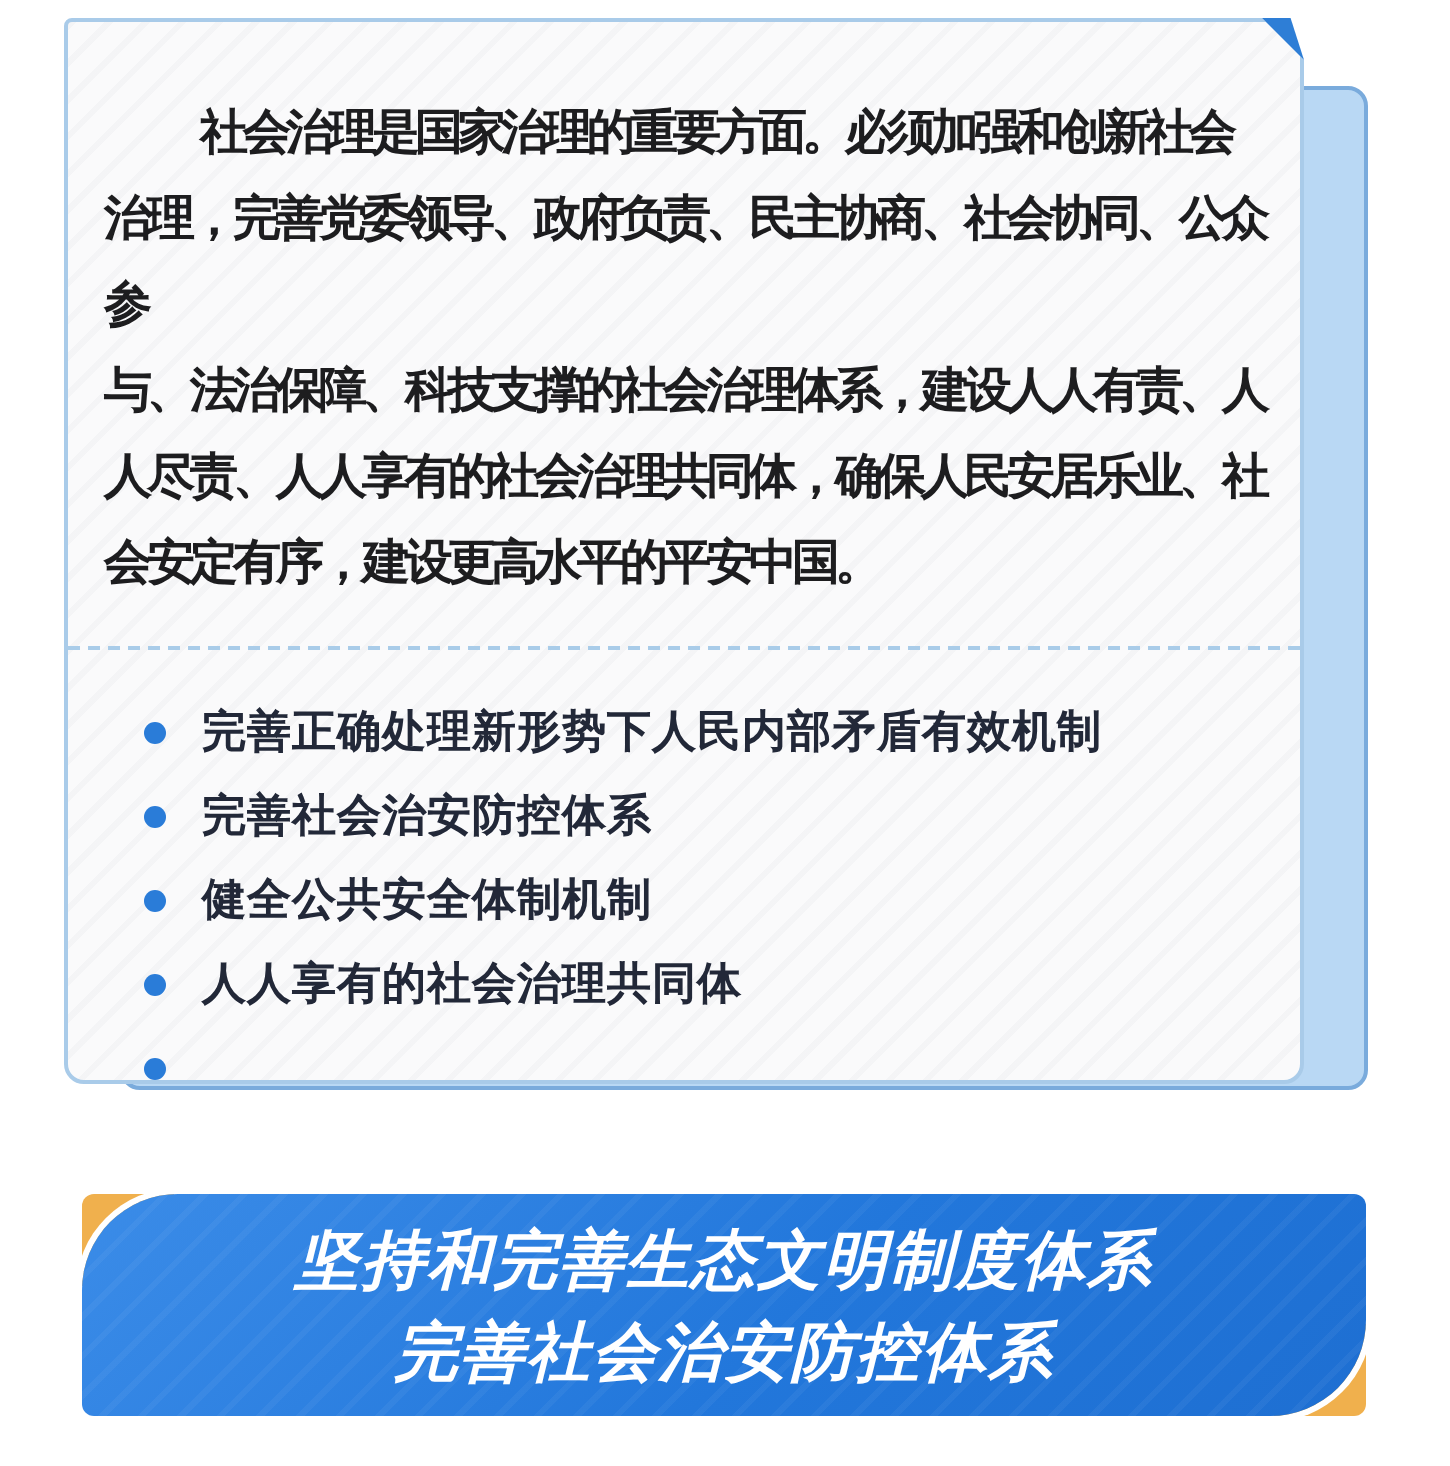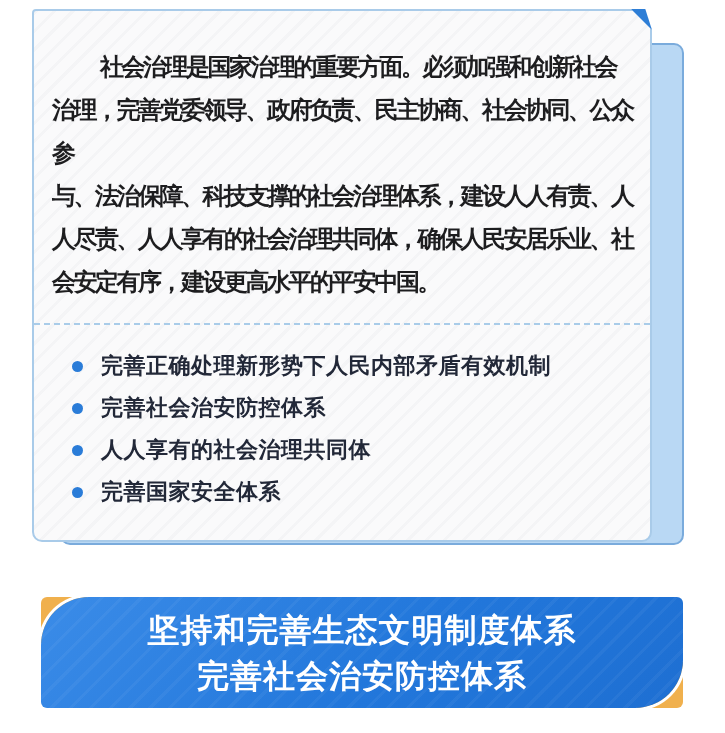--- a/index.html
+++ b/index.html
@@ -48,20 +48,21 @@
   .banner-blue{
     position:absolute;inset:0;border-radius:48px 6px 48px 6px;
     background:
       repeating-linear-gradient(135deg,rgba(255,255,255,0.045) 0 3px,rgba(0,0,0,0) 3px 14px),
       linear-gradient(135deg,#3b8ce8 0%,#2277db 55%,#1e6fd2 100%);
     box-shadow:0 0 0 3px #ffffff;
     display:flex;flex-direction:column;justify-content:center;align-items:center;
   }
   .banner-line{
     color:#ffffff;font-weight:700;font-size:32px;line-height:46px;letter-spacing:1px;
+    font-style:italic;
   }
 </style>
 </head>
 <body>
 
 <div class="stage">
 
   <div class="backing"></div>
 
   <div class="card-wrap">
@@ -76,25 +77,28 @@
         <div class="point">
             <span class="dot"></span>
             <span class="point-text">完善正确处理新形势下人民内部矛盾有效机制</span>
           </div>
           <div class="point">
             <span class="dot"></span>
             <span class="point-text">完善社会治安防控体系</span>
           </div>
           <div class="point">
             <span class="dot"></span>
+            <span class="point-text">健全公共安全体制机制</span>
+          </div>
+          <div class="point">
+            <span class="dot"></span>
             <span class="point-text">人人享有的社会治理共同体</span>
           </div>
           <div class="point">
             <span class="dot"></span>
-            <span class="point-text">完善国家安全体系</span>
           </div>
       </div>
     </div>
     <div class="fold"></div>
   </div>
 
   <div class="banner">
     <div class="corner tl"></div>
     <div class="corner br"></div>
     <div class="banner-blue">

